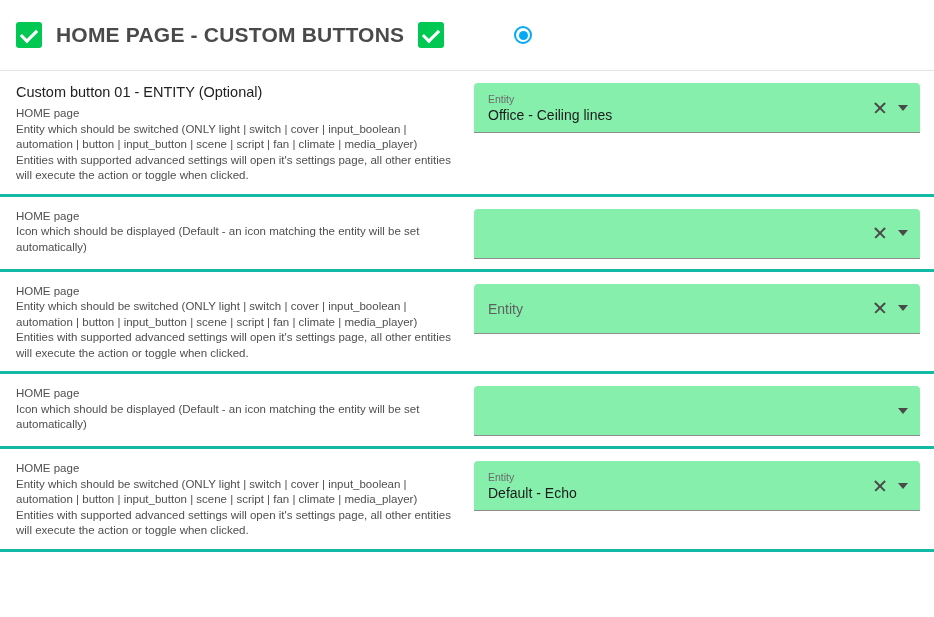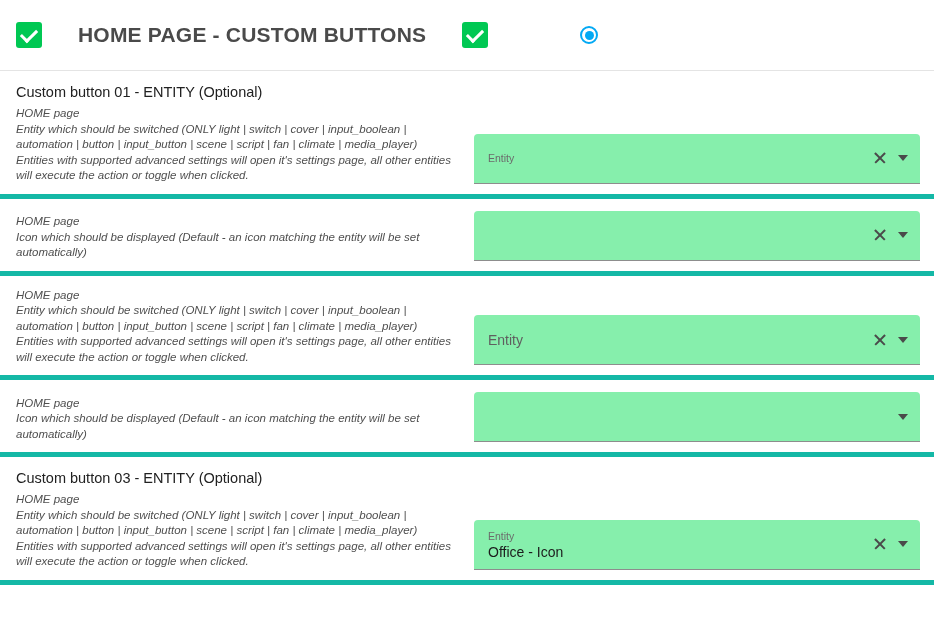--- a/index.html
+++ b/index.html
@@ -16,21 +16,20 @@
   }
 
   
   .page-header {
     display: flex;
     align-items: center;
     height: 71px;
     padding: 0 0 0 16px;
     border-bottom: 1px solid #e4e4e4;
     box-sizing: border-box;
-    gap: 22px;
   }
   .check-icon {
     width: 26px;
     height: 26px;
     background: #00c853;
     border-radius: 3px;
     position: relative;
     flex: 0 0 auto;
   }
   .check-icon::after {
@@ -73,41 +72,40 @@
     border-radius: 50%;
     background: #03a9f4;
   }
 
   
   .rows {
     display: block;
   }
   .row {
     display: flex;
-    align-items: flex-end;
-    border-bottom: 5px solid #14b8a6;
+    align-items: flex-start;
+    border-bottom: 3px solid #14b8a6;
     box-sizing: border-box;
     padding: 12px 0 10px 0;
     min-height: 60px;
   }
   .row-left {
     width: 474px;
     flex: 0 0 474px;
     padding: 0 16px 0 16px;
     box-sizing: border-box;
   }
   .row-label {
     font-size: 14.5px;
     color: #212121;
     line-height: 18px;
     margin-bottom: 5px;
   }
   .row-desc {
     font-size: 11.5px;
-    font-style: italic;
     color: #4f4f4f;
     line-height: 15.5px;
     white-space: pre-line;
   }
   .row-right {
     flex: 1 1 auto;
     padding-right: 14px;
     box-sizing: border-box;
     display: flex;
     align-items: flex-start;
@@ -207,20 +205,21 @@
       <div class="row-left">
         <div class="row-label">Custom button 01 - ENTITY (Optional)</div>
         <div class="row-desc">HOME page
 Entity which should be switched (ONLY light | switch | cover | input_boolean | automation | button | input_button | scene | script | fan | climate | media_player)
 Entities with supported advanced settings will open it's settings page, all other entities will execute the action or toggle when clicked.</div>
       </div>
       <div class="row-right">
         <div class="field">
           <div class="field-texts">
             <div class="field-floating-label">Entity</div>
+            <div class="field-value">Office - Ceiling lines</div>
           </div>
           <div class="field-icons">
             <div class="icon-clear"></div>
             <div class="icon-caret"></div>
           </div>
         </div>
       </div>
     </div>
     <div class="row">
       <div class="row-left">
@@ -264,30 +263,29 @@
         <div class="field">
           <div class="field-texts"></div>
           <div class="field-icons">
             <div class="icon-caret"></div>
           </div>
         </div>
       </div>
     </div>
     <div class="row">
       <div class="row-left">
-        <div class="row-label">Custom button 03 - ENTITY (Optional)</div>
         <div class="row-desc">HOME page
 Entity which should be switched (ONLY light | switch | cover | input_boolean | automation | button | input_button | scene | script | fan | climate | media_player)
 Entities with supported advanced settings will open it's settings page, all other entities will execute the action or toggle when clicked.</div>
       </div>
       <div class="row-right">
         <div class="field">
           <div class="field-texts">
             <div class="field-floating-label">Entity</div>
-            <div class="field-value">Office - Icon</div>
+            <div class="field-value">Default - Echo</div>
           </div>
           <div class="field-icons">
             <div class="icon-clear"></div>
             <div class="icon-caret"></div>
           </div>
         </div>
       </div>
     </div>
   </div>
 

